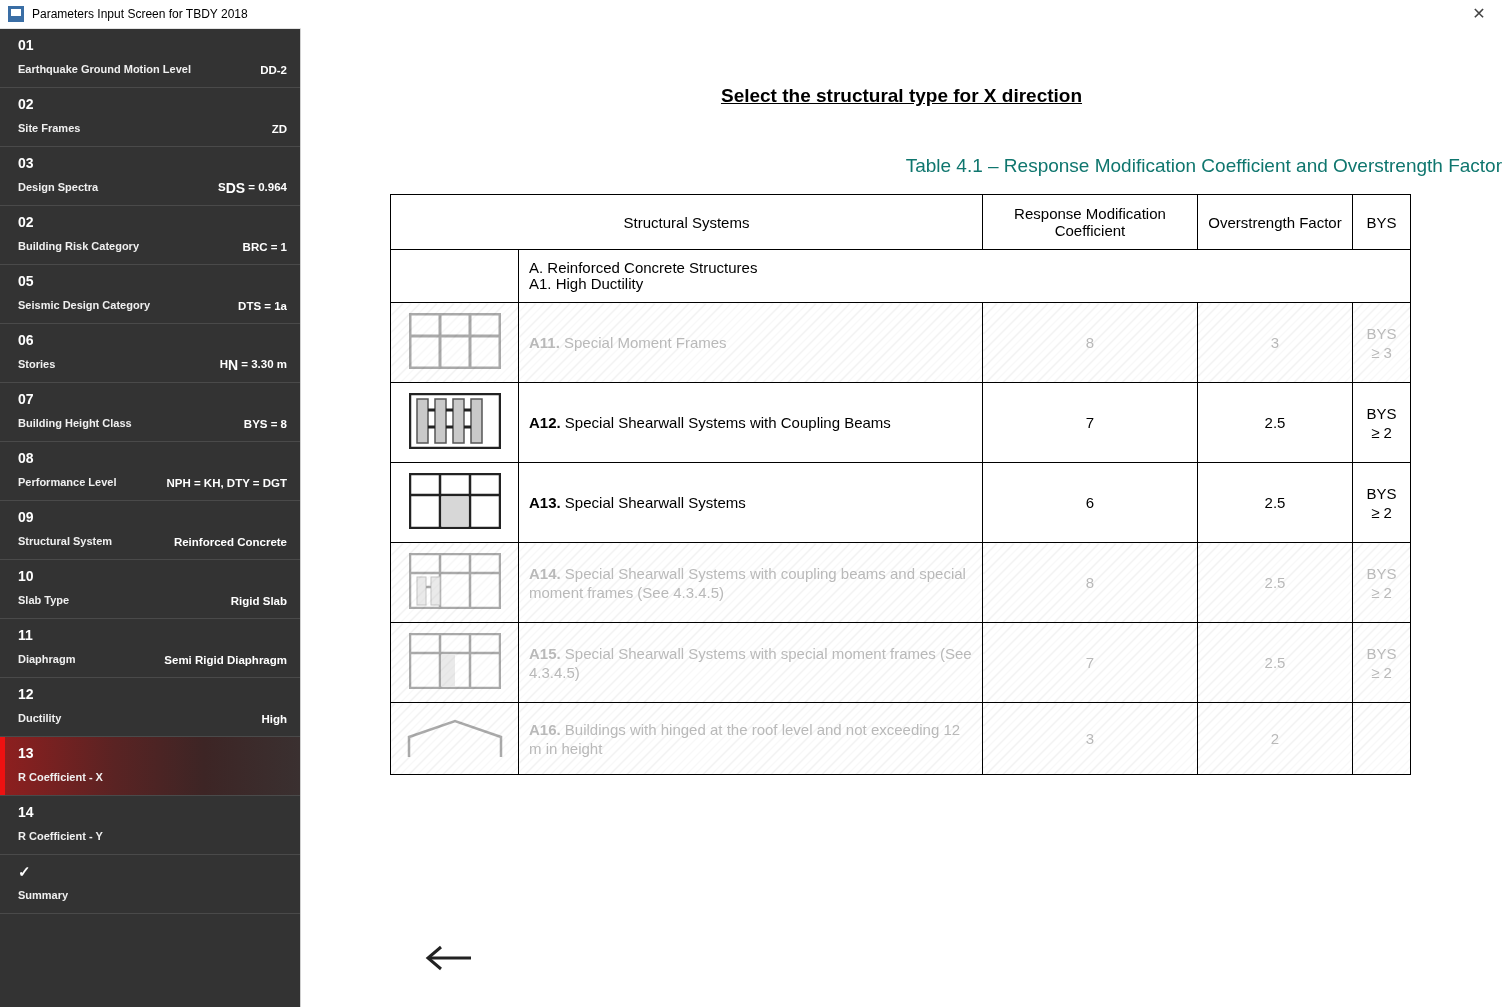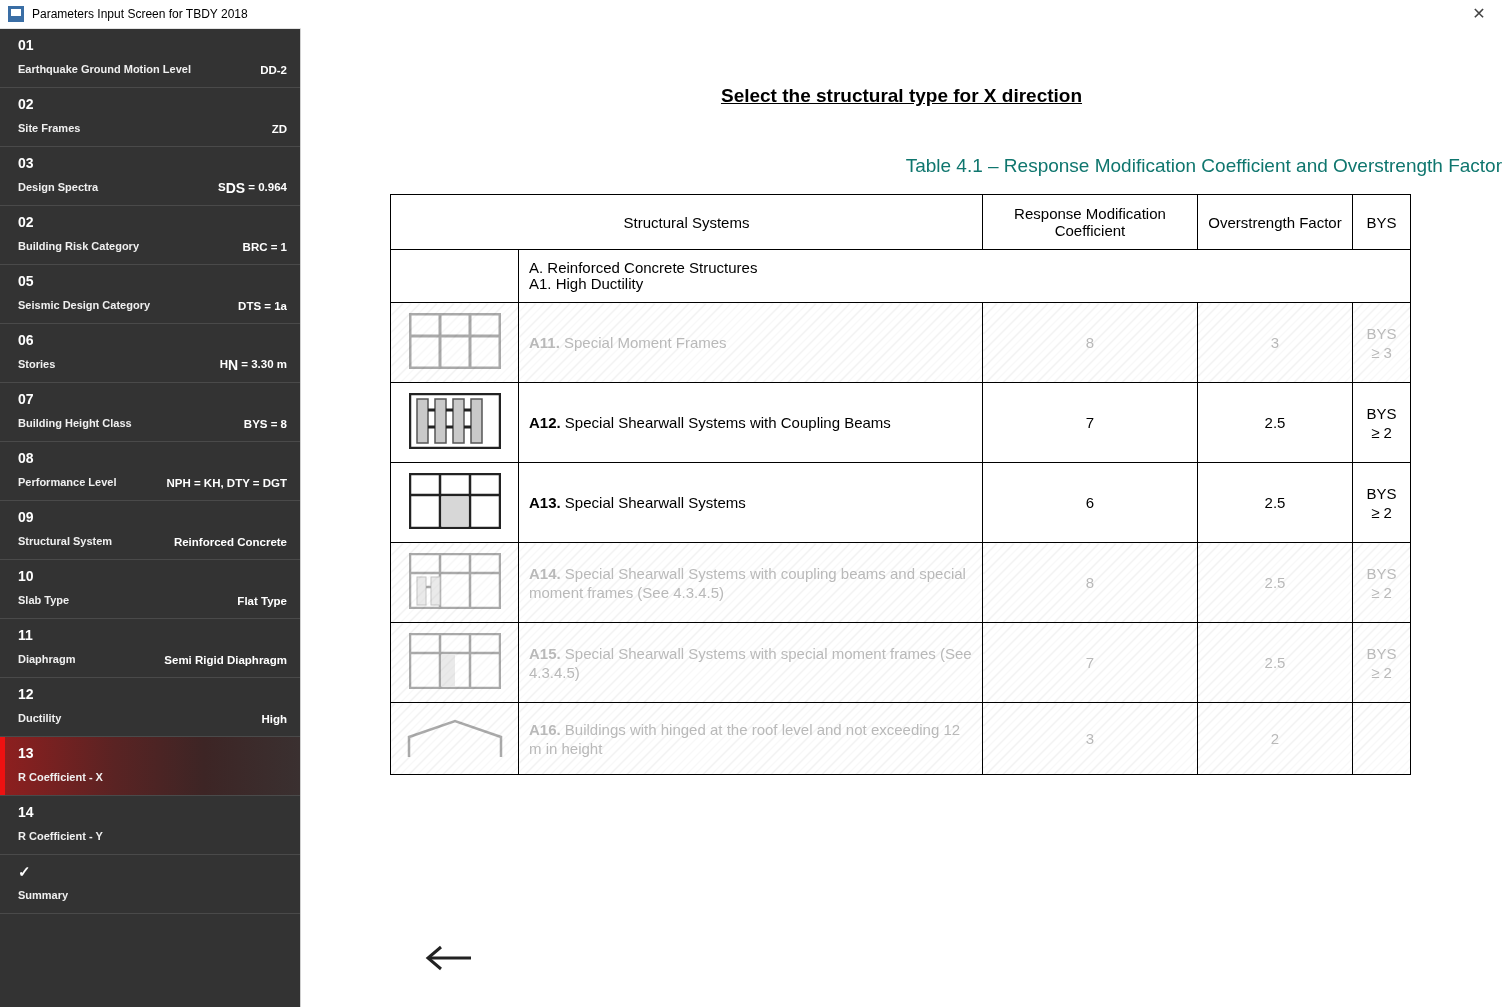--- a/index.html
+++ b/index.html
@@ -283,21 +283,21 @@
 
     <div class="side-item">
       <div class="num">09</div>
       <div class="label">Structural System</div>
       <div class="value">Reinforced Concrete</div>
     </div>
 
     <div class="side-item">
       <div class="num">10</div>
       <div class="label">Slab Type</div>
-      <div class="value">Flat Type</div>
+      <div class="value">Rigid Slab</div>
     </div>
 
     <div class="side-item">
       <div class="num">11</div>
       <div class="label">Diaphragm</div>
       <div class="value">Semi Rigid Diaphragm</div>
     </div>
 
     <div class="side-item">
       <div class="num">12</div>

